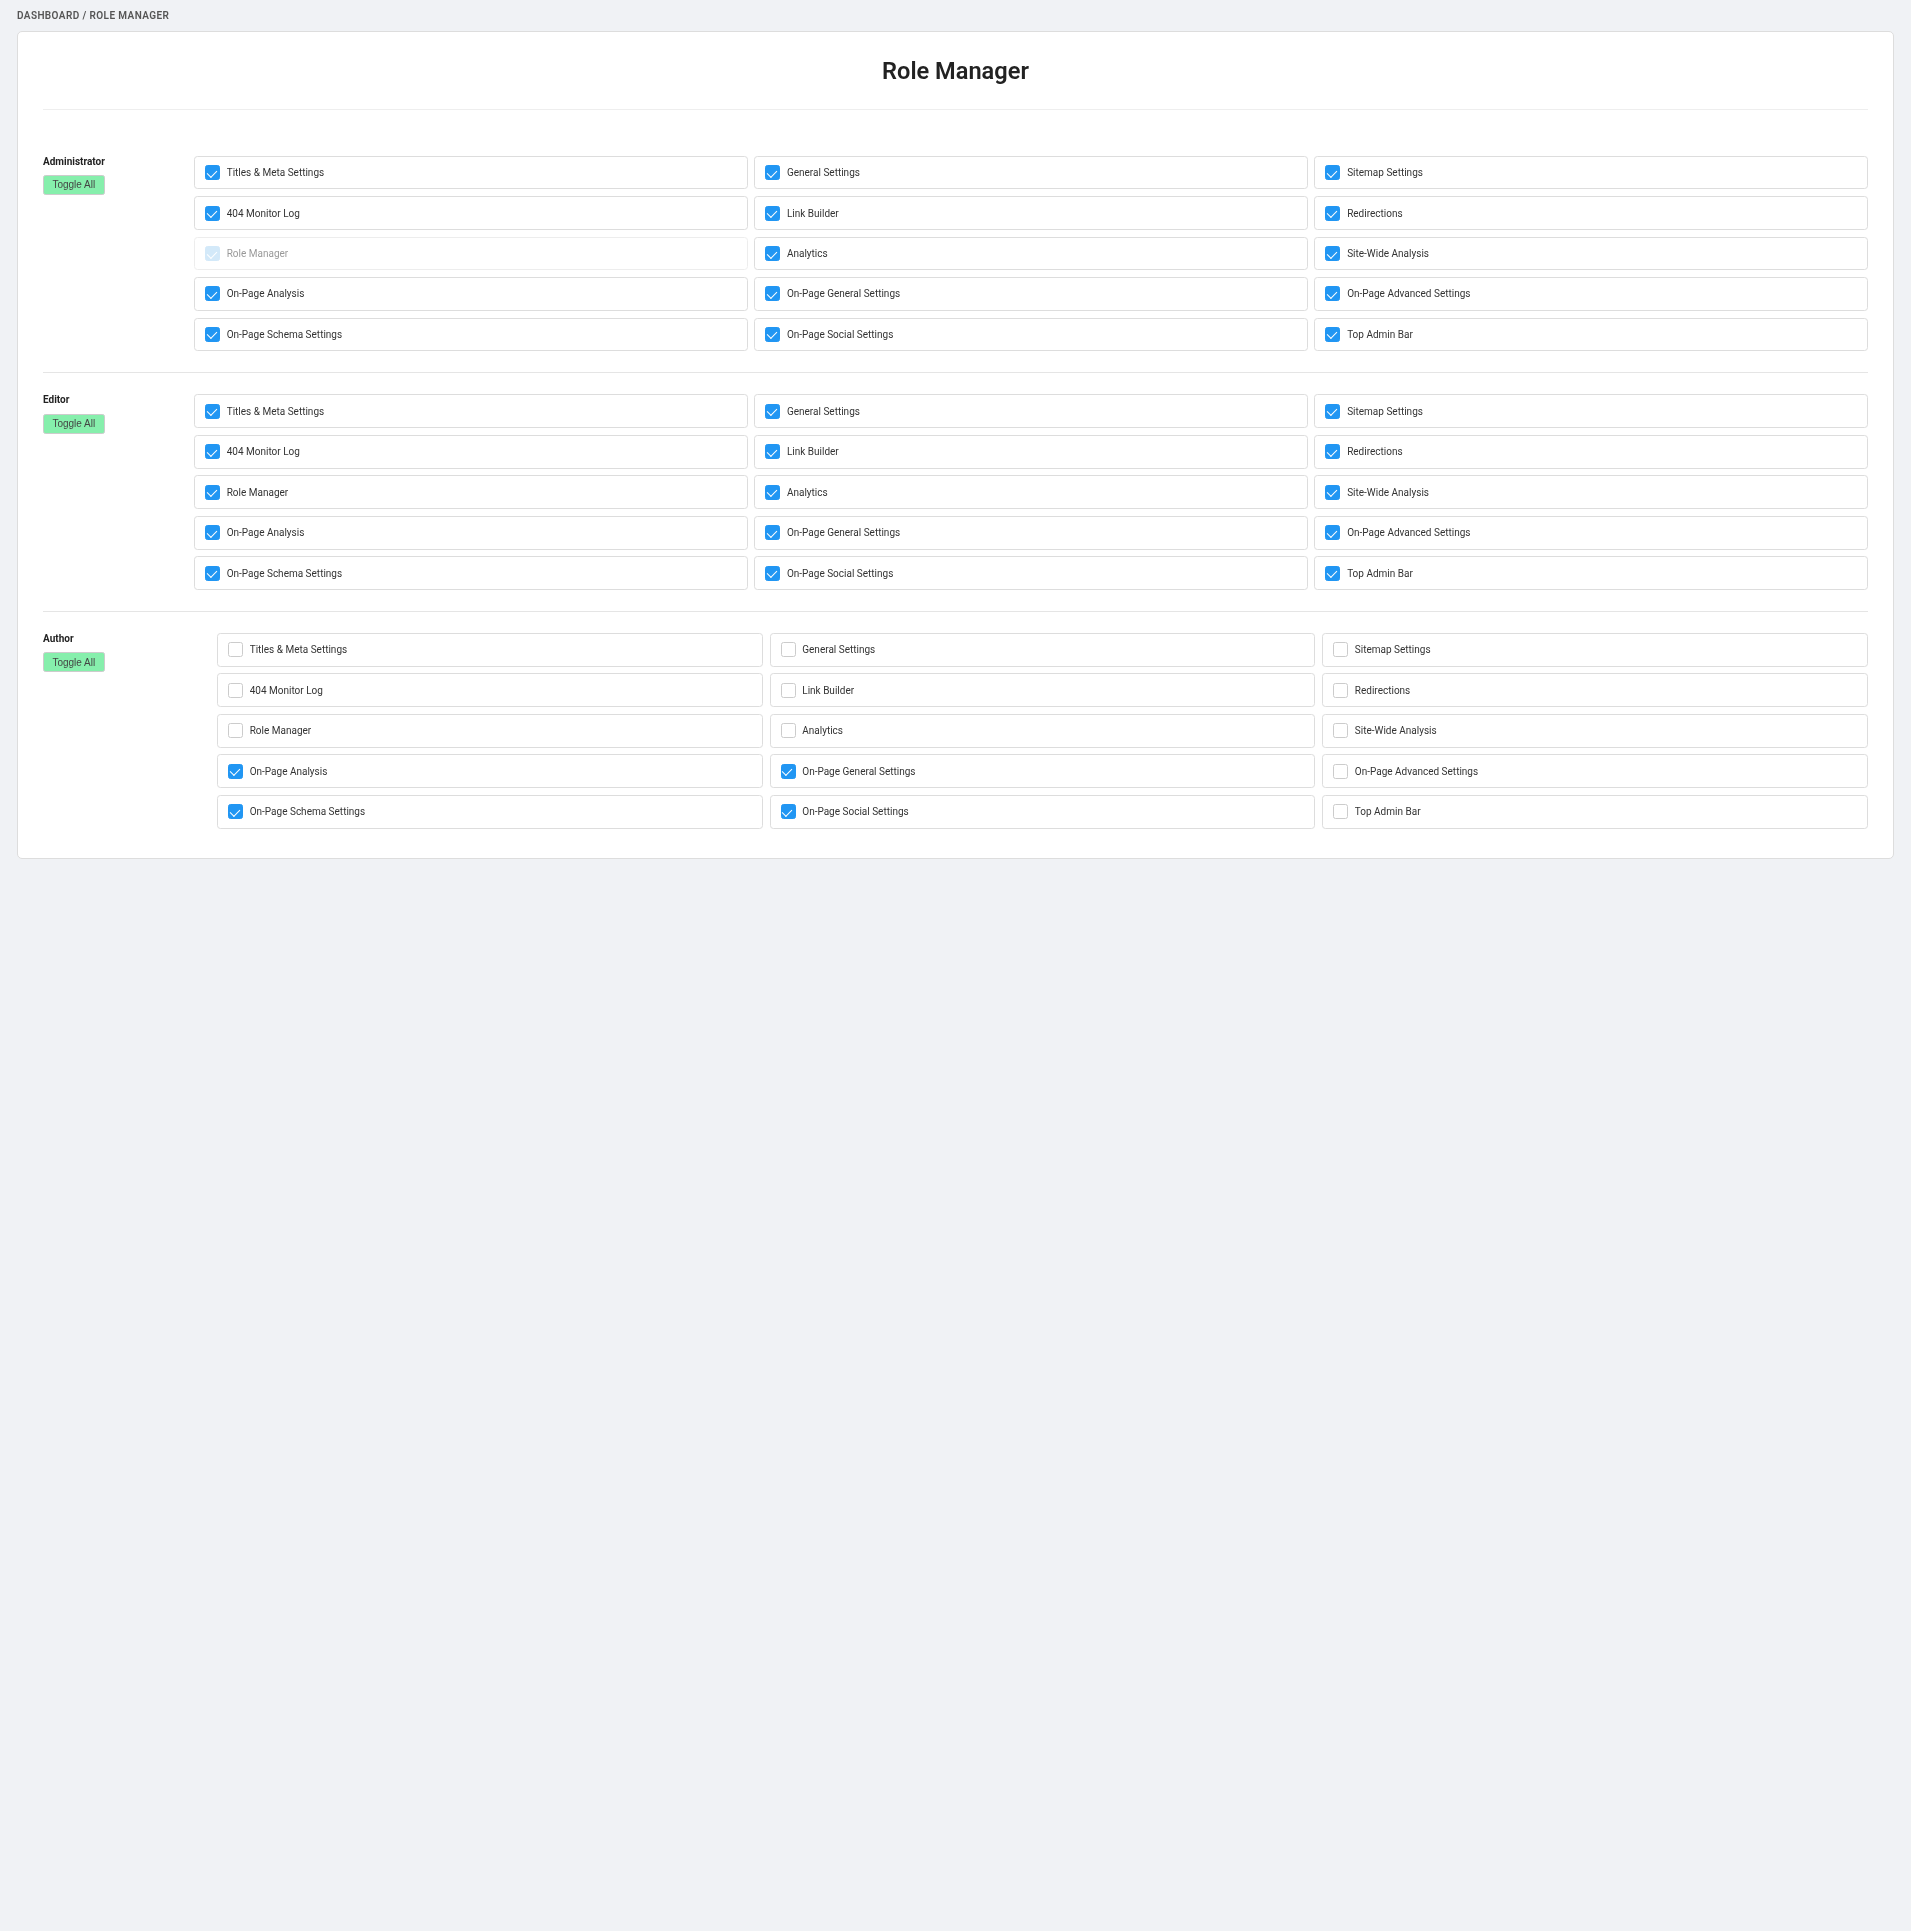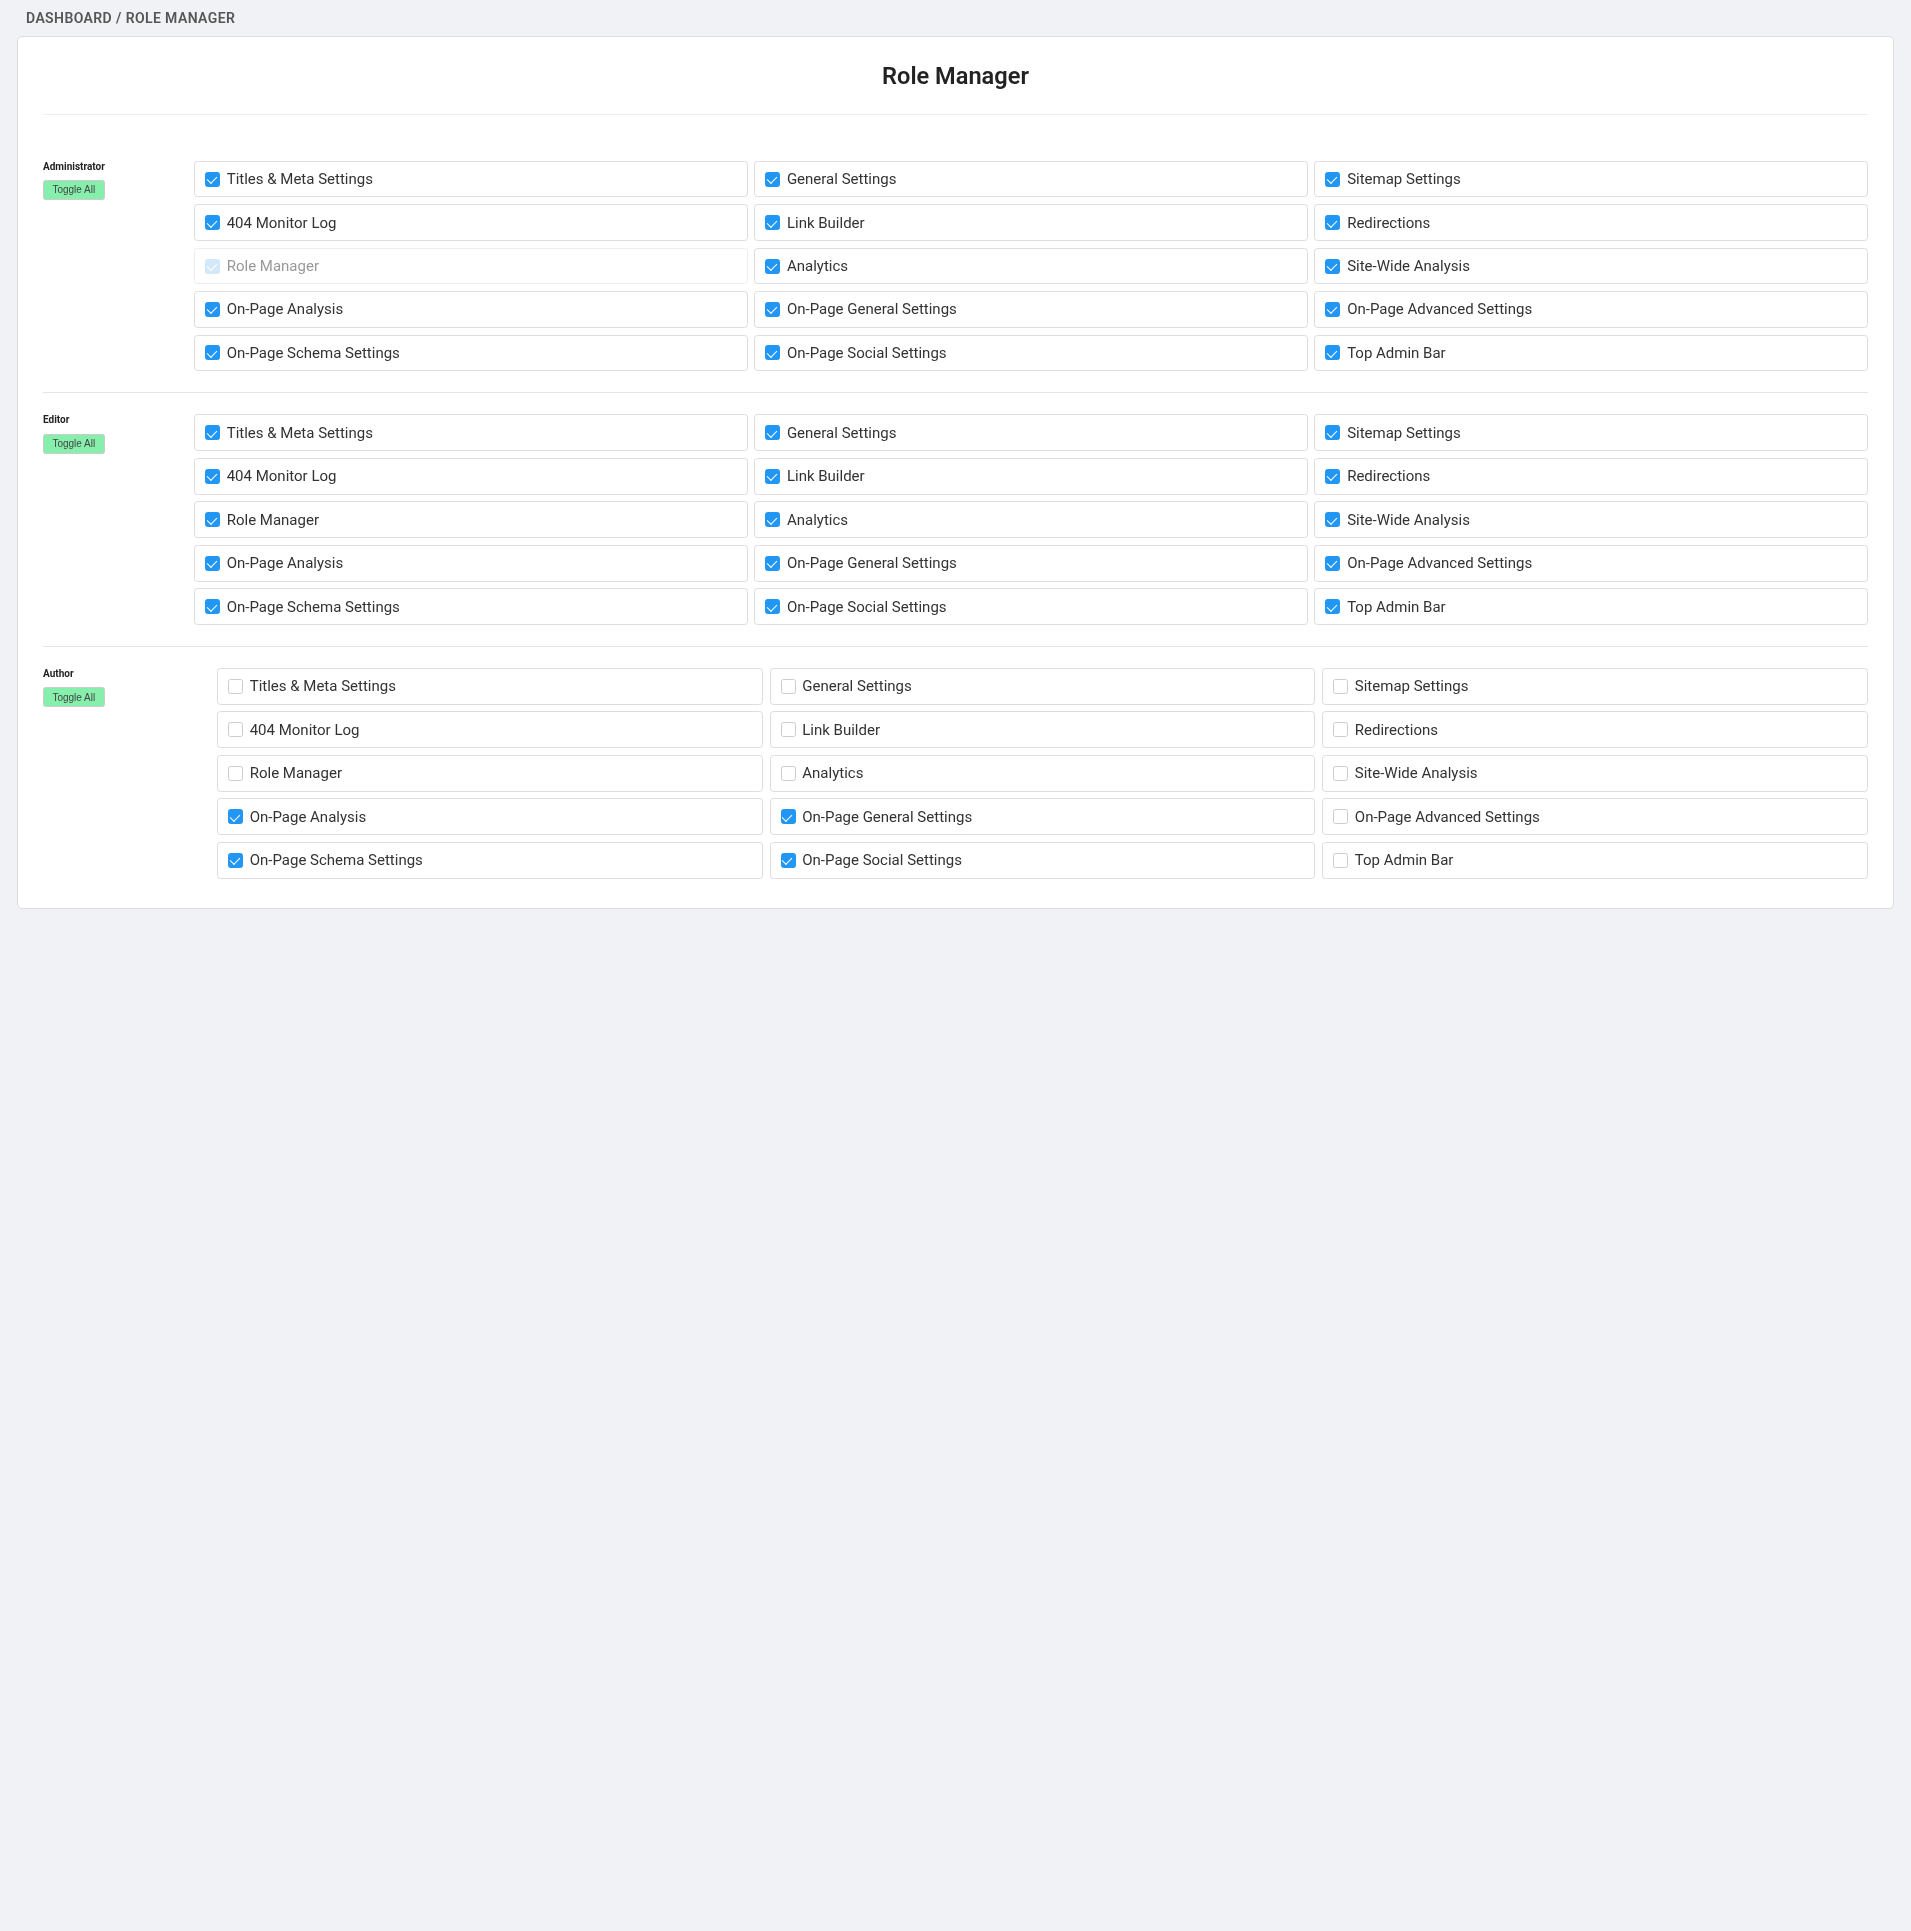--- a/index.html
+++ b/index.html
@@ -3,22 +3,22 @@
   <meta charset="utf-8">
   <style>
     * { box-sizing: border-box; margin: 0; padding: 0; }
     body {
       background: #f0f2f5;
       font-family: -apple-system, BlinkMacSystemFont, "Segoe UI", Roboto, Helvetica, Arial, sans-serif;
       font-size: 11.8px;
       color: #333;
     }
     .breadcrumb {
-      padding: 10px 26px;
-      font-size: 14px;
+      padding: 10px 17px;
+      font-size: 10px;
       color: #888;
       letter-spacing: 0.4px;
       text-transform: uppercase;
     }
     .breadcrumb span { color: #555; font-weight: 600; }
     .outer-card {
       margin: 0 17px 25px 17px;
       background: #fff;
       border: 0.8px solid #ddd;
       border-radius: 5px;
@@ -120,21 +120,21 @@
     .checkbox.checked-disabled::after {
       content: '';
       width: 8.4px;
       height: 5px;
       border-left: 1.7px solid #fff;
       border-bottom: 1.7px solid #fff;
       transform: rotate(-45deg) translateY(-0.8px);
       display: block;
     }
     .perm-label {
-      font-size: 15px;
+      font-size: 10px;
       color: #333;
     }
   </style>
 </head>
 <body>
 
 <div class="breadcrumb">
   <span>Dashboard</span>
   <span> / </span>
   <span>Role Manager</span>

